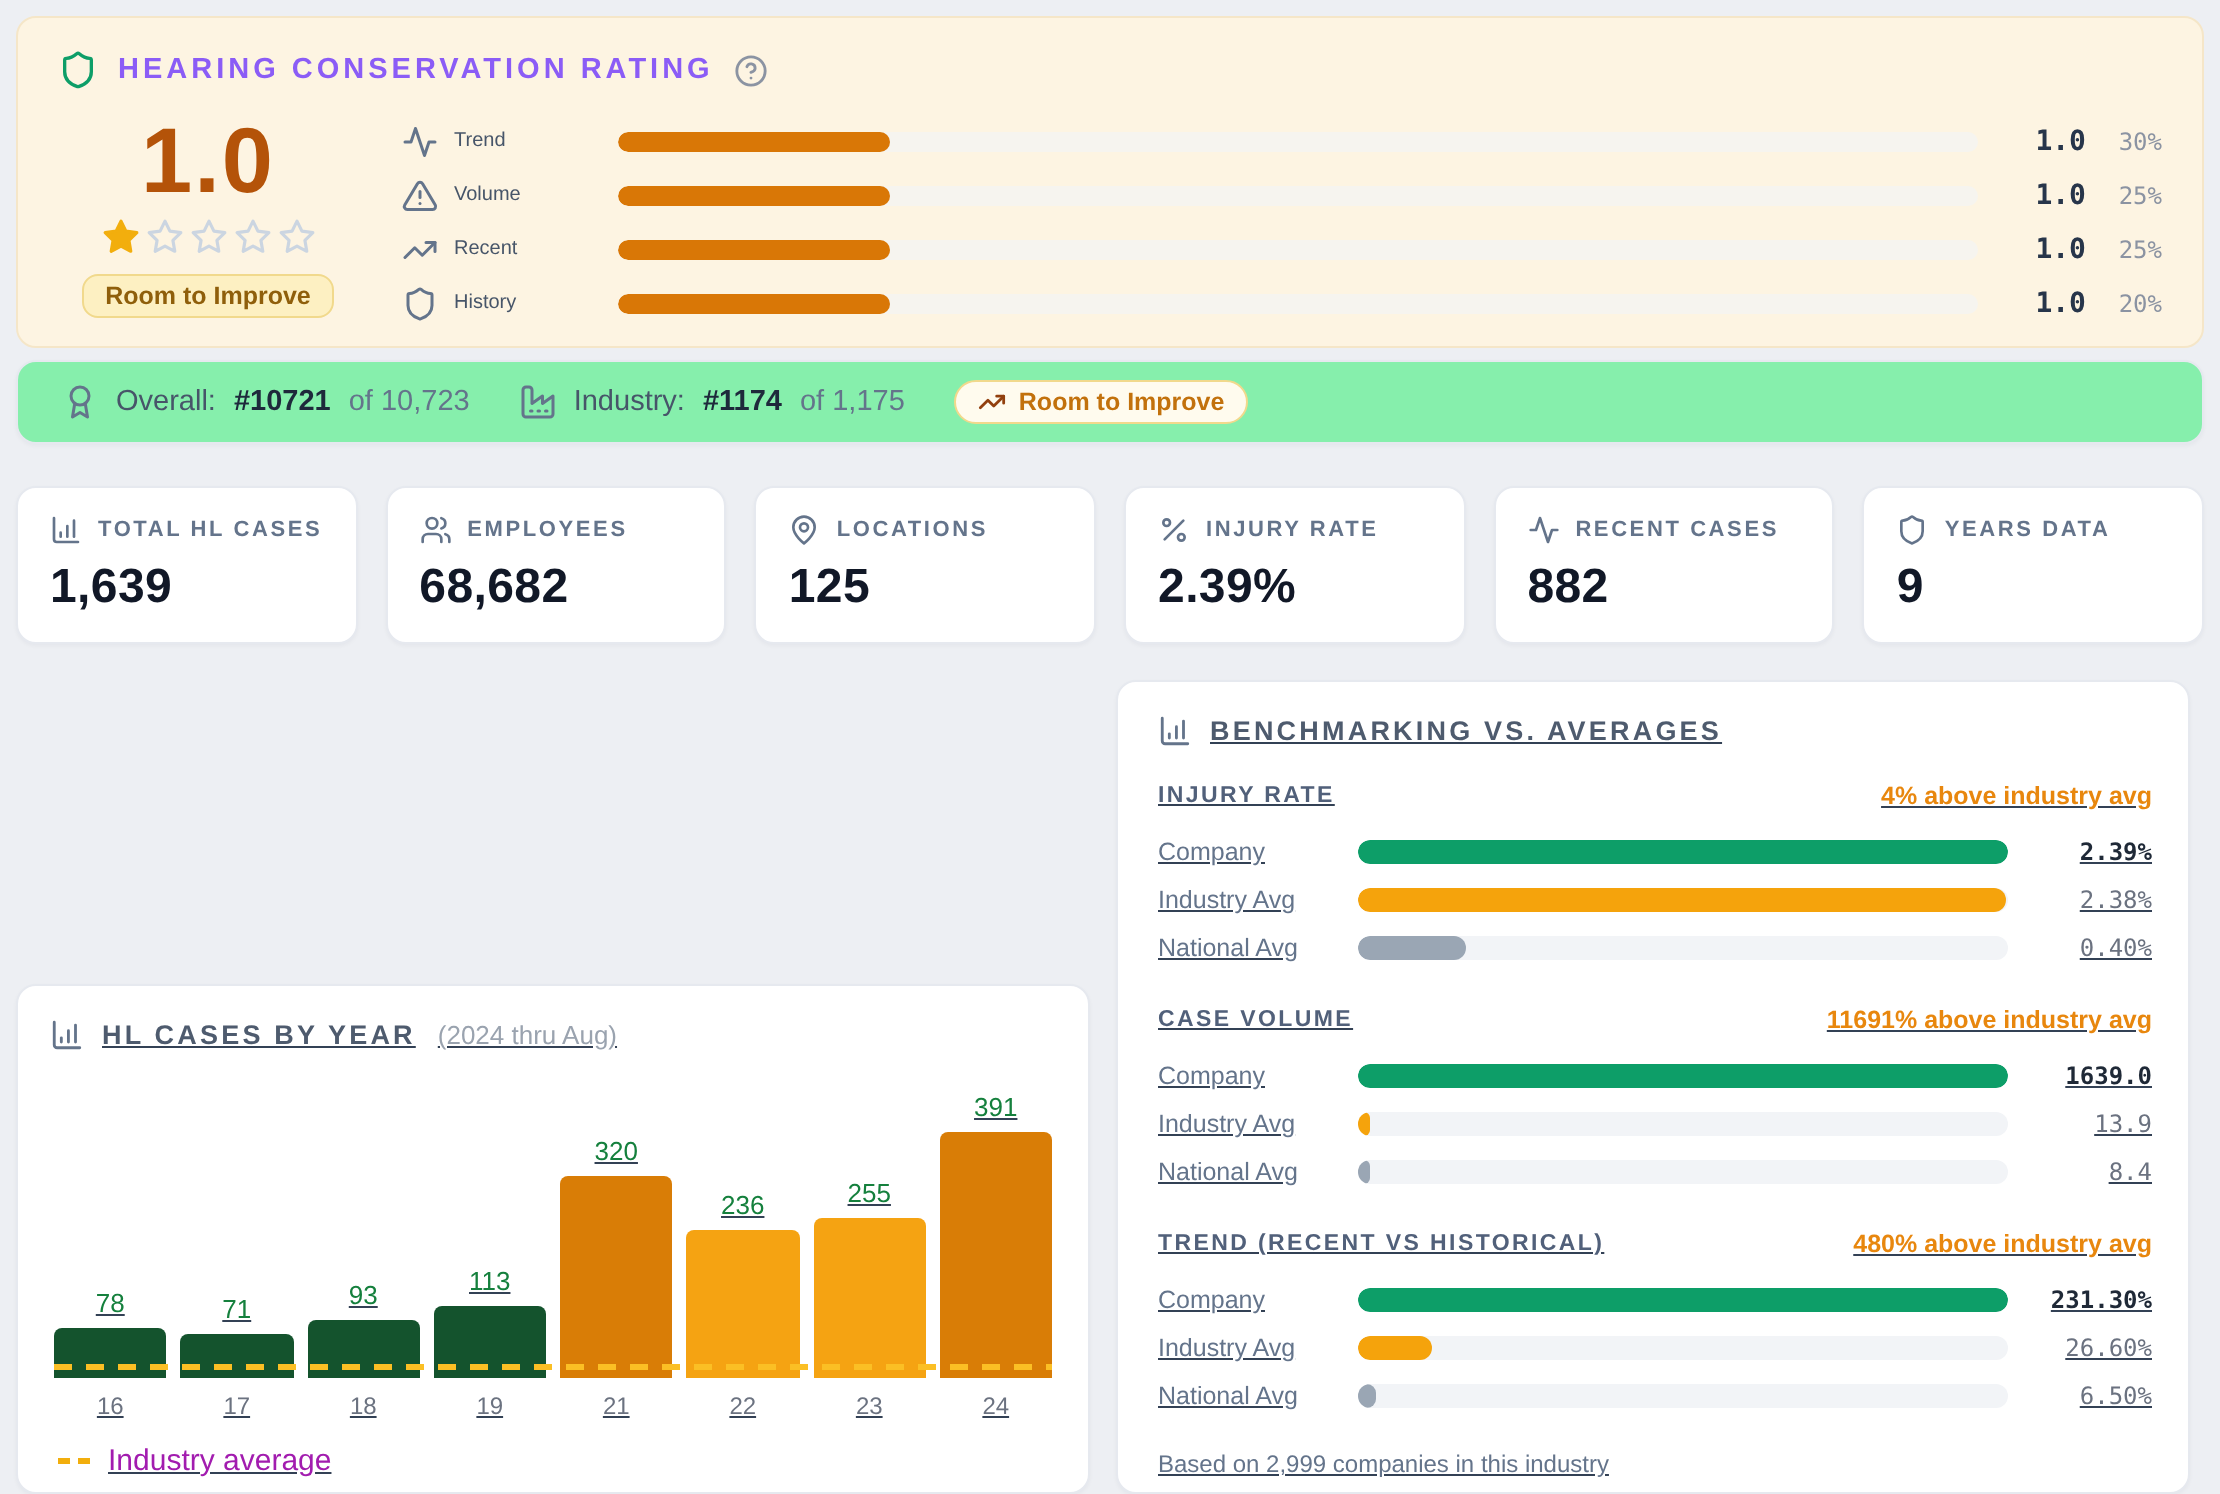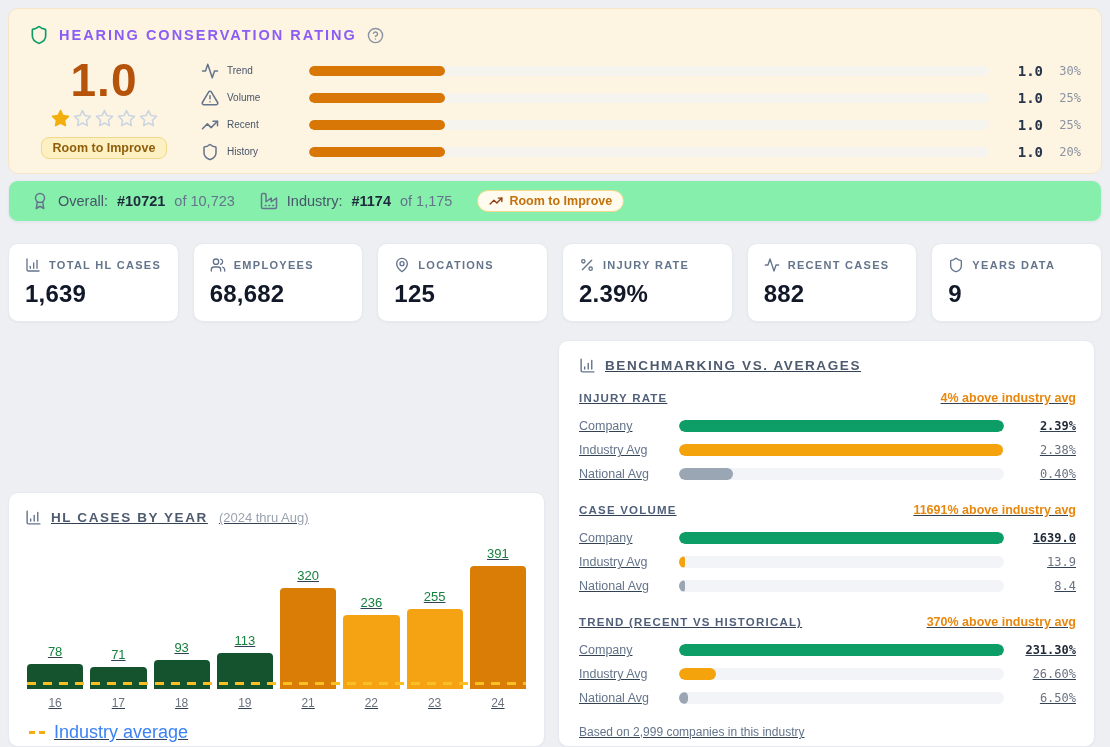--- a/index.html
+++ b/index.html
@@ -103,21 +103,21 @@
   .bar-tick { font-size:12px; color:#6b7280; margin-top:7px; height:14px; }
   .avg-line {
     position:absolute; left:2px; right:2px; height:3px; z-index:2;
     background:repeating-linear-gradient(90deg,#fbbf24 0 9px,transparent 9px 16px);
   }
   .chart-legend { display:flex; align-items:center; gap:9px; margin-top:12px; padding-left:4px; }
   .legend-dash {
     width:16px; height:3px;
     background:repeating-linear-gradient(90deg,#f2ae0d 0 6px,transparent 6px 10px);
   }
-  .legend-label { font-size:18px; color:#3b82f6; }
+  .legend-label { font-size:15px; color:#a21caf; }
 
   
   .bench-card { width:537px; height:407px; padding:16px 18px 14px 20px; }
   .bench-section { margin-top:17px; }
   .bench-head { display:flex; align-items:center; justify-content:space-between; margin-bottom:9px; }
   .bench-title { font-size:11.5px; font-weight:bold; letter-spacing:1.2px; color:#51607a; }
   .bench-delta { font-size:12.5px; font-weight:bold; color:#e8870e; }
   .bench-row { display:flex; align-items:center; height:24px; }
   .bench-label { width:100px; font-size:12.5px; color:#64748b; }
   .bench-track { flex:1; height:12px; border-radius:6px; background:#f2f4f7; overflow:hidden; }
@@ -482,21 +482,21 @@
           <div class="bench-track">
               <div class="bench-fill" style="width: 0.51%; background-color: rgb(154, 166, 180);"></div>
             </div>
           <span class="bench-value mono">8.4</span>
         </div>
       </div>
 
       <div class="bench-section">
         <div class="bench-head">
           <span class="bench-title">TREND (RECENT VS HISTORICAL)</span>
-          <span class="bench-delta">370% above industry avg</span>
+          <span class="bench-delta">480% above industry avg</span>
         </div>
         <div class="bench-row company">
           <span class="bench-label">Company</span>
           <div class="bench-track">
               <div class="bench-fill" style="width: 100%; background-color: rgb(13, 158, 104);"></div>
             </div>
           <span class="bench-value mono">231.30%</span>
         </div>
         <div class="bench-row">
           <span class="bench-label">Industry Avg</span>

